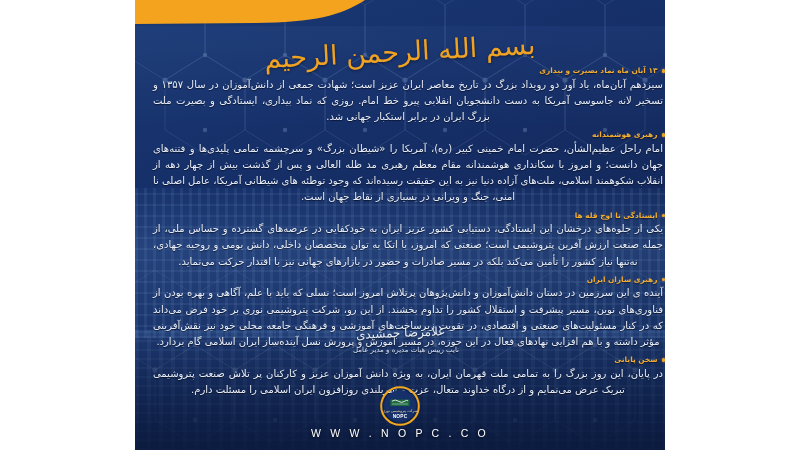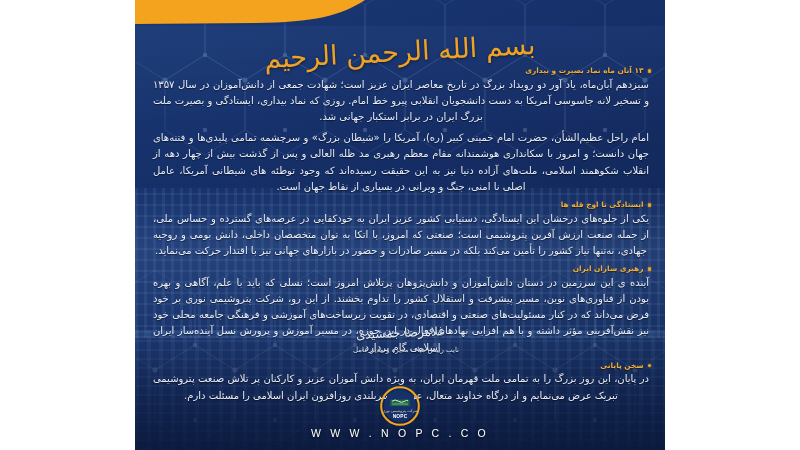--- a/index.html
+++ b/index.html
@@ -110,21 +110,21 @@
     font-family: "DejaVu Sans", "Liberation Serif", serif;
     text-shadow: 0 1px 3px rgba(0,0,0,.45);
     letter-spacing: -1px;
     transform: rotate(-3deg);
     white-space: nowrap;
   }
 
   
   .content {
     position: absolute;
-    right: 14px;
+    right: 0;
     left: 16px;
     top: 66px;
     direction: rtl;
     text-align: right;
   }
 
   .section { margin-bottom: 5px; }
 
   .sec-head {
     display: flex;
@@ -318,20 +318,24 @@
 
       <div class="section">
         <div class="sec-head">
           <span class="bullet"></span>
           <span class="sec-title">۱۳ آبان ماه نماد بصیرت و بیداری</span>
         </div>
         <div class="sec-body">سیزدهم آبان‌ماه، یاد آور دو رویداد بزرگ در تاریخ معاصر ایران عزیز است؛ شهادت جمعی از دانش‌آموزان در سال ۱۳۵۷ و تسخیر لانه جاسوسی آمریکا به دست دانشجویان انقلابی پیرو خط امام. روزی که نماد بیداری، ایستادگی و بصیرت ملت بزرگ ایران در برابر استکبار جهانی شد.</div>
       </div>
 
       <div class="section">
+        <div class="sec-head">
+          <span class="bullet"></span>
+          <span class="sec-title">رهبری هوشمندانه</span>
+        </div>
         <div class="sec-body">امام راحل عظیم‌الشأن، حضرت امام خمینی کبیر (ره)، آمریکا را «شیطان بزرگ» و سرچشمه تمامی پلیدی‌ها و فتنه‌های جهان دانست؛ و امروز با سکانداری هوشمندانه مقام معظم رهبری مد ظله العالی و پس از گذشت بیش از چهار دهه از انقلاب شکوهمند اسلامی، ملت‌های آزاده دنیا نیز به این حقیقت رسیده‌اند که وجود توطئه های شیطانی آمریکا، عامل اصلی نا امنی، جنگ و ویرانی در بسیاری از نقاط جهان است.</div>
       </div>
 
       <div class="section">
         <div class="sec-head">
           <span class="bullet"></span>
           <span class="sec-title">ایستادگی تا اوج قله ها</span>
         </div>
         <div class="sec-body">یکی از جلوه‌های درخشان این ایستادگی، دستیابی کشور عزیز ایران به خودکفایی در عرصه‌های گسترده و حساس ملی، از جمله صنعت ارزش آفرین پتروشیمی است؛ صنعتی که امروز، با اتکا به توان متخصصان داخلی، دانش بومی و روحیه جهادی، نه‌تنها نیاز کشور را تأمین می‌کند بلکه در مسیر صادرات و حضور در بازارهای جهانی نیز با اقتدار حرکت می‌نماید.</div>
       </div>

